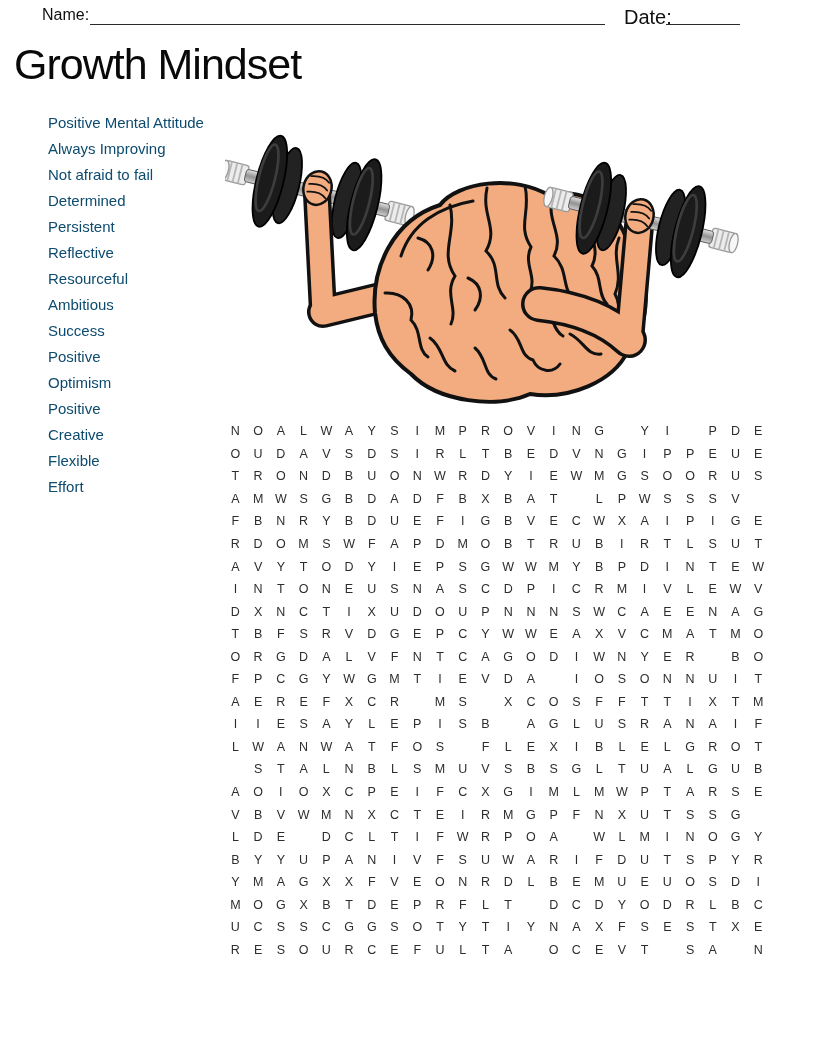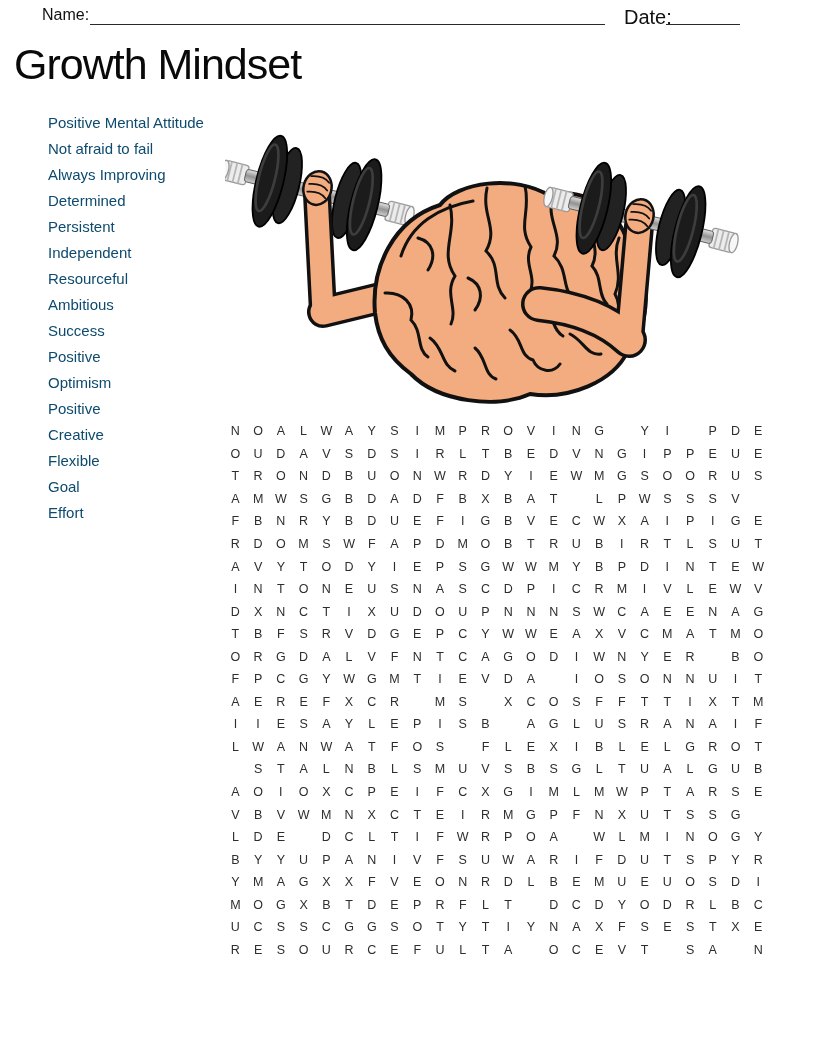--- a/index.html
+++ b/index.html
@@ -69,34 +69,33 @@
 
   <span class="name-label">Name:</span>
   <div class="name-line"></div>
   <span class="date-label">Date:</span>
   <div class="date-line"></div>
 
   <div class="title">Growth Mindset</div>
 
   <div class="word-list">
       <div class="word-item">Positive Mental Attitude</div>
+      <div class="word-item">Always Improving</div>
       <div class="word-item">Not afraid to fail</div>
-      <div class="word-item">Always Improving</div>
       <div class="word-item">Determined</div>
       <div class="word-item">Persistent</div>
-      <div class="word-item">Independent</div>
+      <div class="word-item">Reflective</div>
       <div class="word-item">Resourceful</div>
       <div class="word-item">Ambitious</div>
       <div class="word-item">Success</div>
       <div class="word-item">Positive</div>
       <div class="word-item">Optimism</div>
       <div class="word-item">Positive</div>
       <div class="word-item">Creative</div>
       <div class="word-item">Flexible</div>
-      <div class="word-item">Goal</div>
       <div class="word-item">Effort</div>
     </div>
 
   <svg class="illustration" viewBox="0 0 545 305" xmlns="http://www.w3.org/2000/svg" aria-hidden="true">
     <defs>
       <linearGradient id="barGrad" x1="0" y1="0" x2="0" y2="1">
         <stop offset="0" stop-color="#e3e3e3"></stop>
         <stop offset="0.5" stop-color="#939393"></stop>
         <stop offset="1" stop-color="#cfcfcf"></stop>
       </linearGradient>

